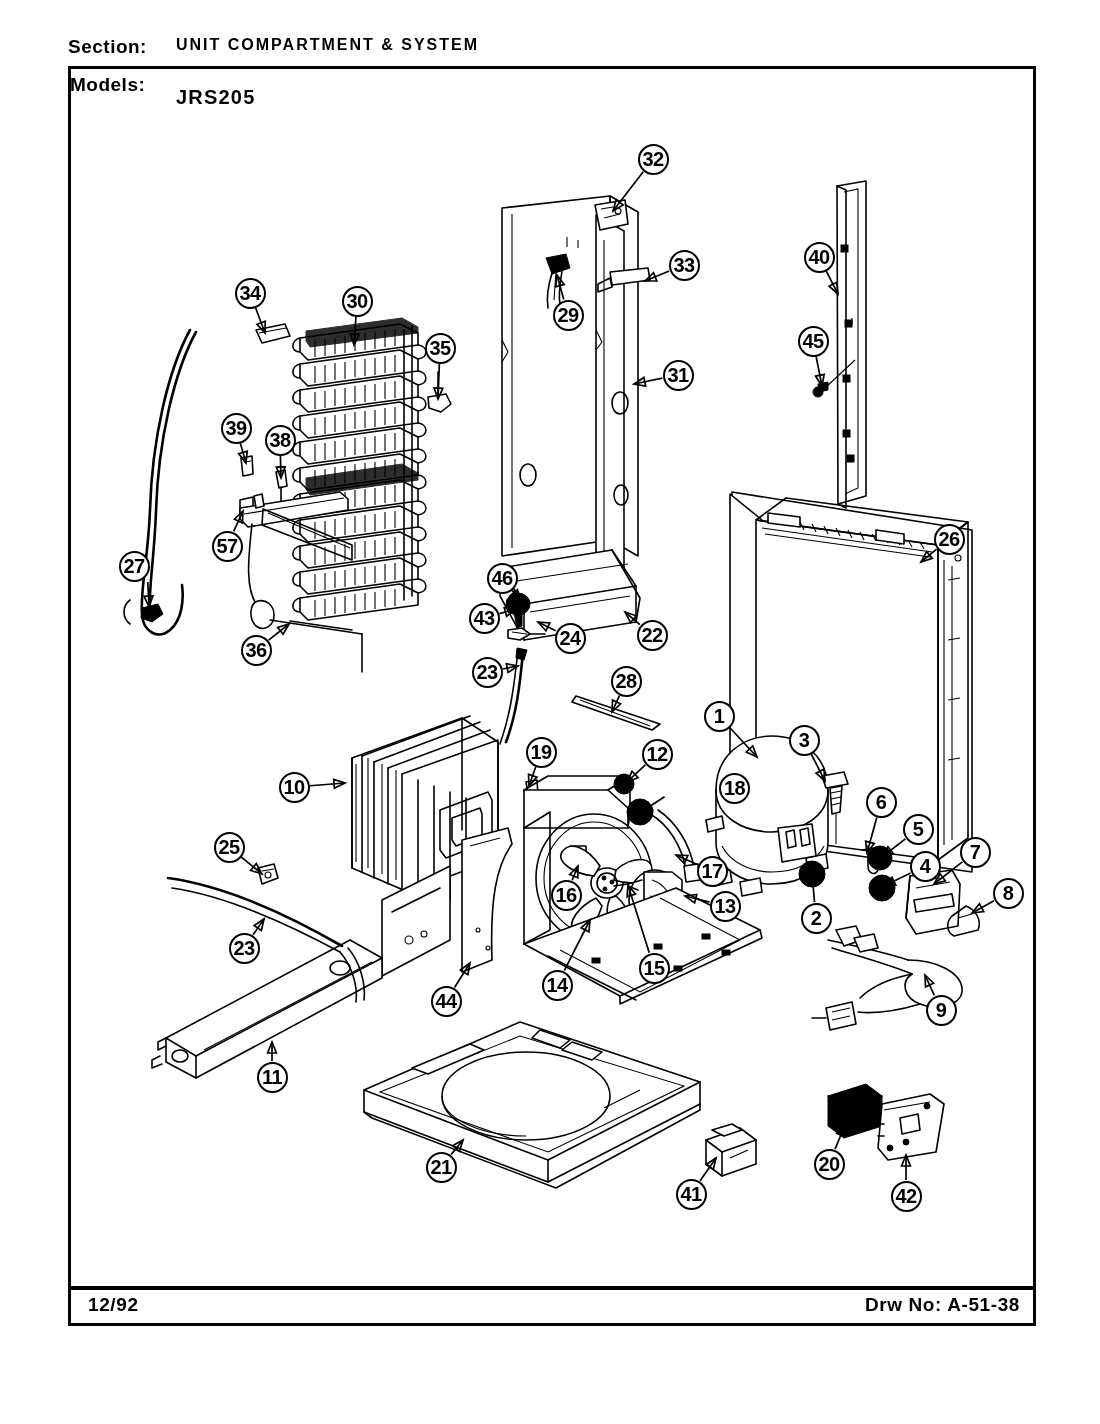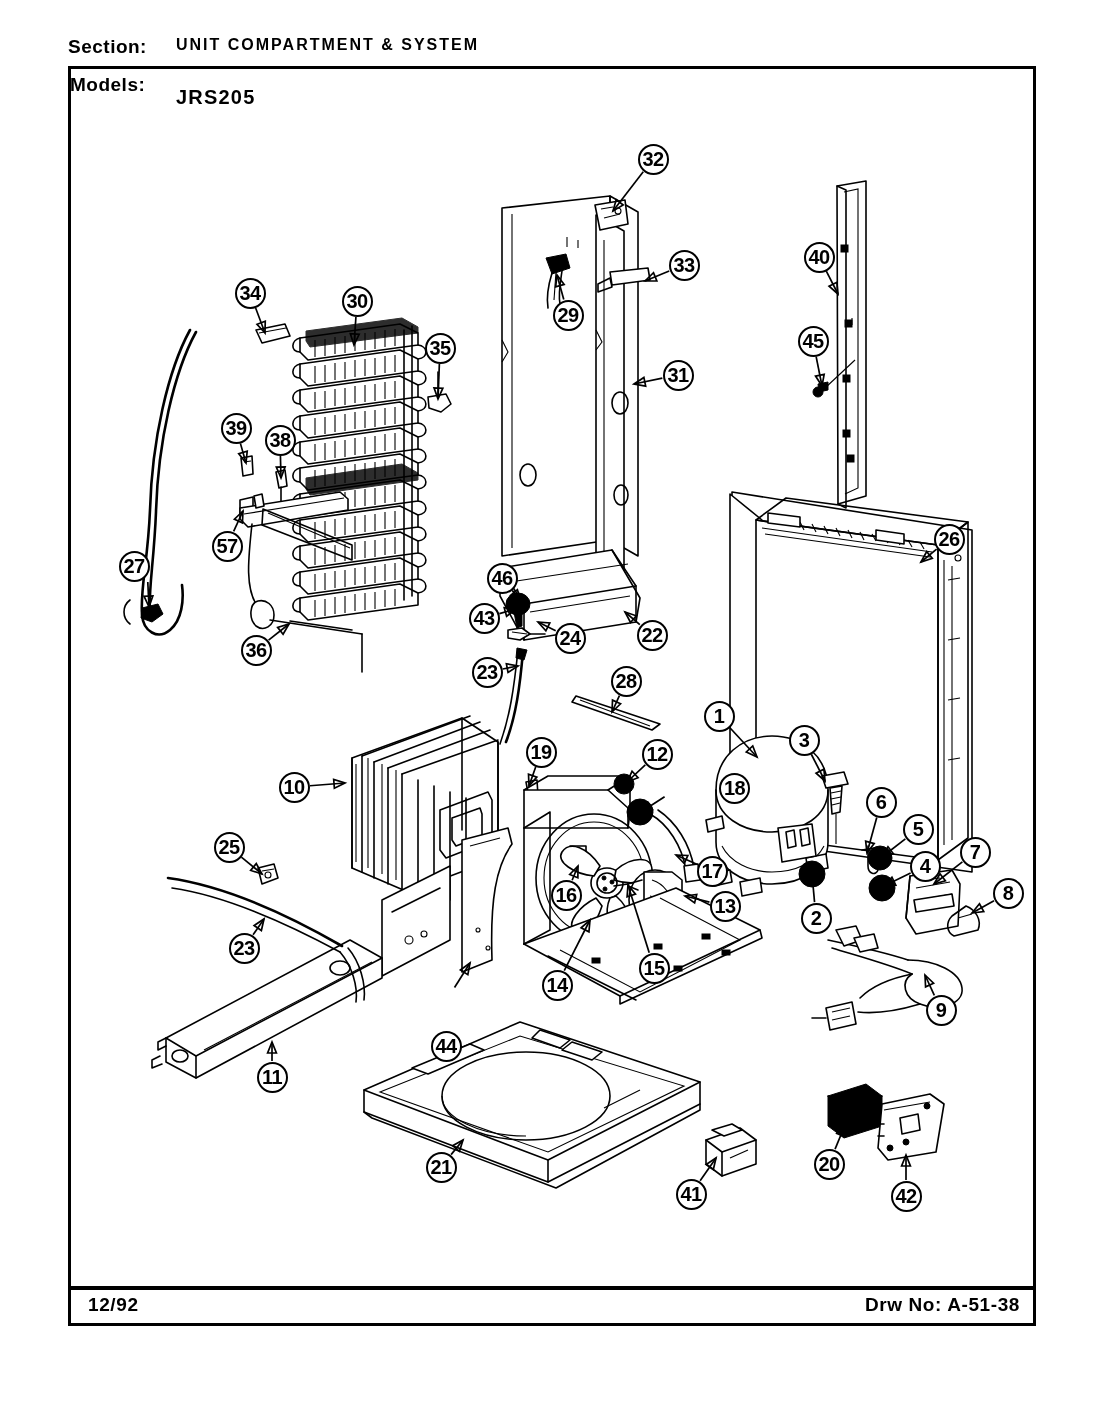--- a/index.html
+++ b/index.html
@@ -879,21 +879,21 @@
       </div>
       <div class="callout" style="left: 691px; top: 1194px;">
         <span>41</span>
       </div>
       <div class="callout" style="left: 906px; top: 1196px;">
         <span>42</span>
       </div>
       <div class="callout" style="left: 484px; top: 618px;">
         <span>43</span>
       </div>
-      <div class="callout" style="left: 446px; top: 1046px;">
+      <div class="callout" style="left: 446px; top: 1001px;">
         <span>44</span>
       </div>
       <div class="callout" style="left: 813px; top: 341px;">
         <span>45</span>
       </div>
       <div class="callout" style="left: 502px; top: 578px;">
         <span>46</span>
       </div>
     </div>
 

